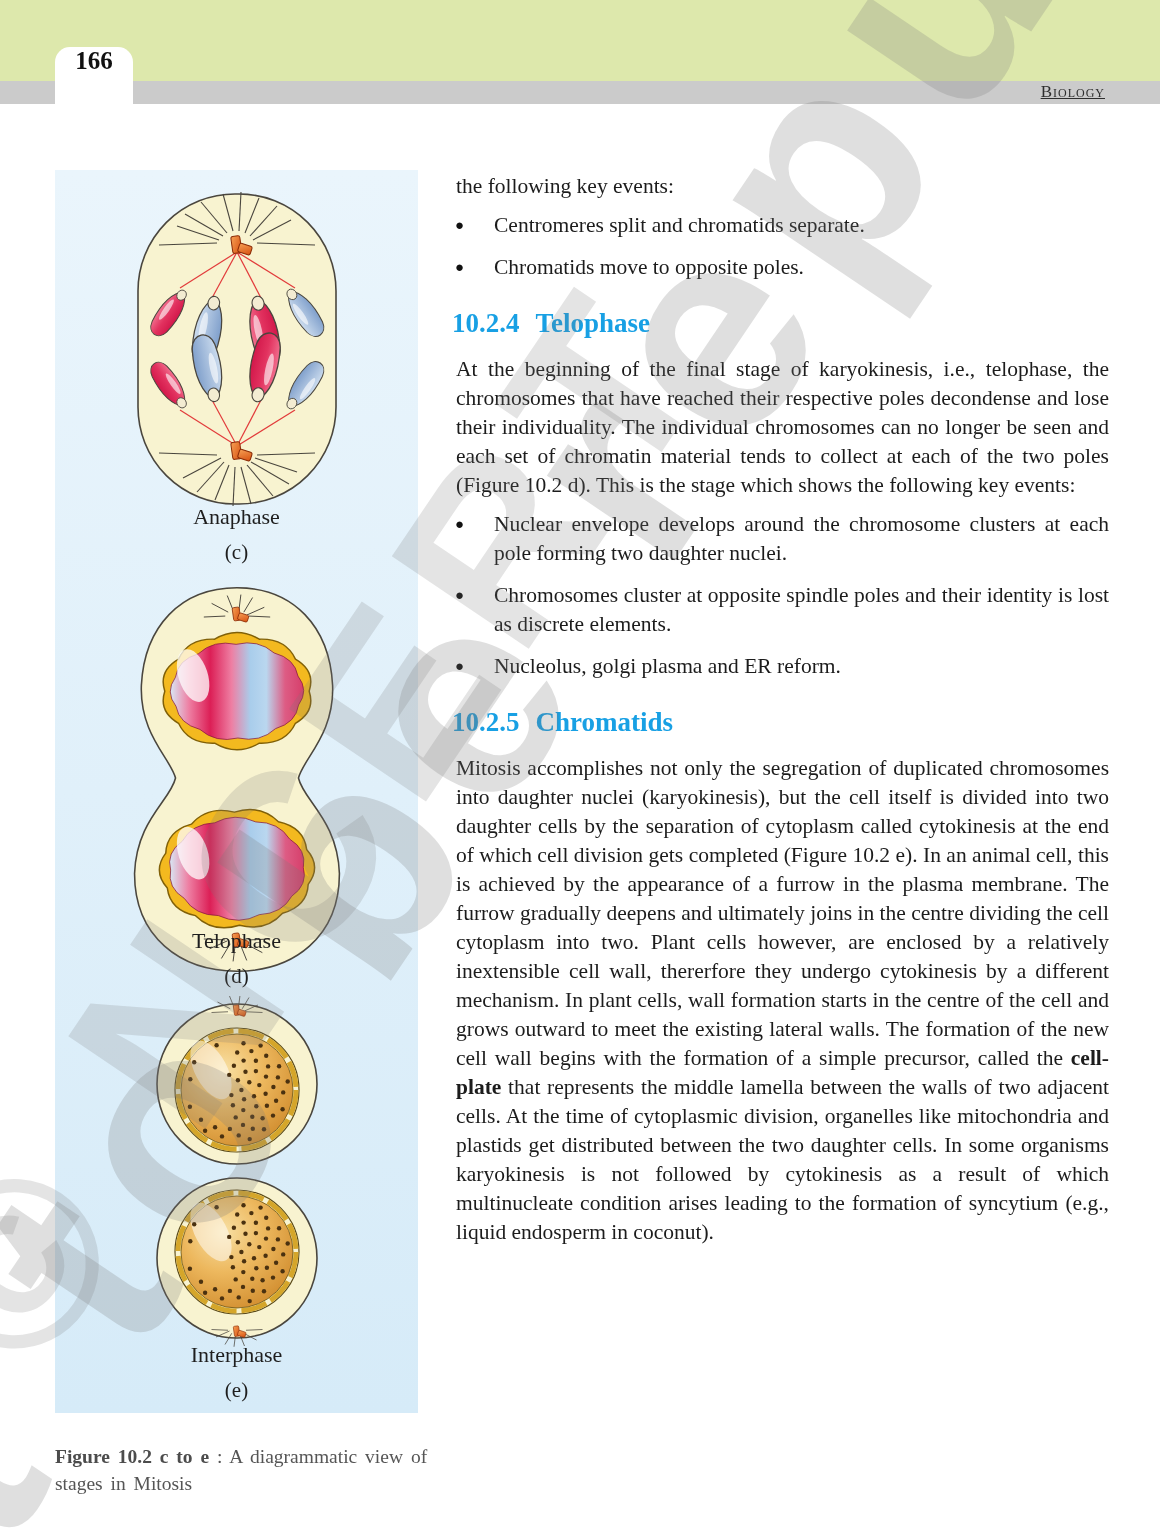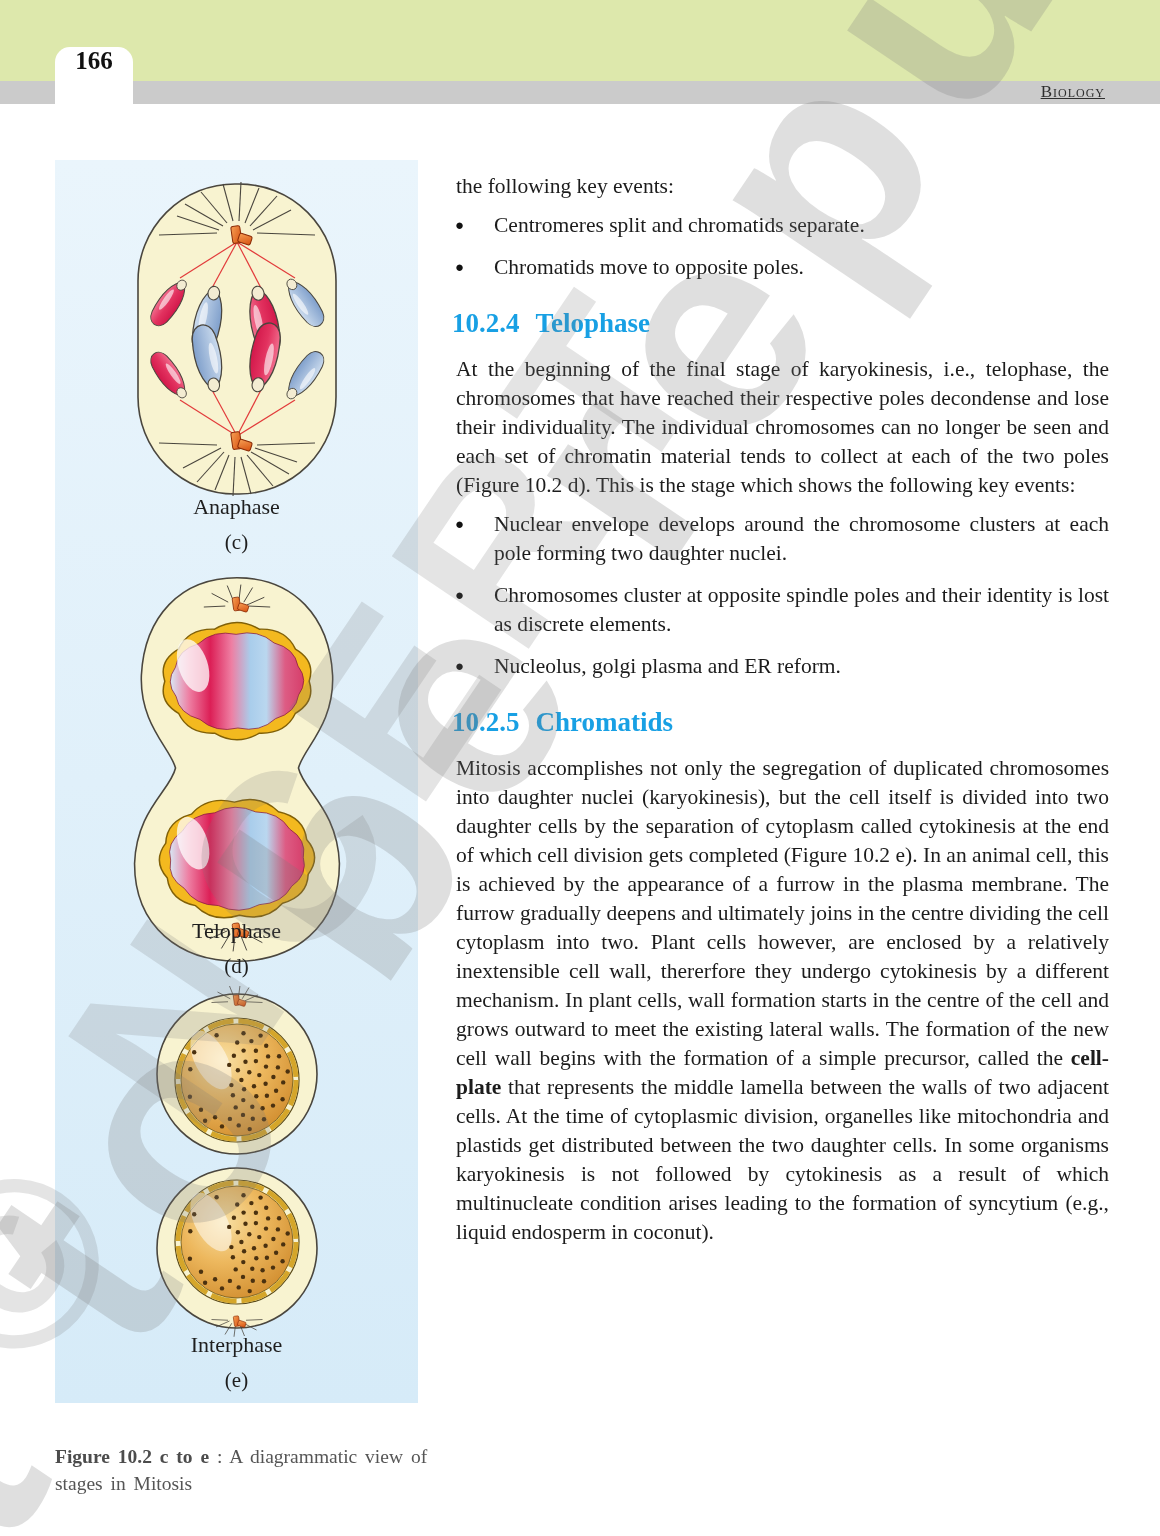--- a/index.html
+++ b/index.html
@@ -14,21 +14,21 @@
   
   .band{position:absolute;left:0;top:0;width:1160px;height:81px;background:var(--band-green);}
   .bar{position:absolute;left:0;top:81px;width:1160px;height:23px;background:var(--bar-gray);}
   .pagetab{position:absolute;left:55px;top:47px;width:78px;height:57px;background:#fff;
     border-radius:15px 15px 0 0;display:flex;align-items:flex-start;justify-content:center;
     font-weight:bold;font-size:25px;padding-bottom:2px;font-family:"Liberation Serif",serif;color:#111;}
   .subject{position:absolute;right:55px;top:80px;height:24px;line-height:24px;
     font-variant:small-caps;font-size:17px;letter-spacing:1px;color:#2e2e2e;text-decoration:underline;}
 
   
-  #panel{position:absolute;left:55px;top:160px;width:363px;height:1243px;
+  #panel{position:absolute;left:55px;top:170px;width:363px;height:1243px;
     background:linear-gradient(180deg,var(--panel-top),var(--panel-bottom));z-index:1;}
   #panel svg{position:absolute;left:0;}
   .stage-label{position:absolute;width:100%;text-align:center;font-size:22px;color:#1e1e1e;}
   .stage-sub{position:absolute;width:100%;text-align:center;font-size:21px;color:#1e1e1e;}
 
   .caption{position:absolute;left:55px;top:1443px;width:392px;font-size:19.5px;
     line-height:27px;color:var(--caption-gray);word-spacing:3px;}
   .caption b{color:#4c4c4c;}
 
   

